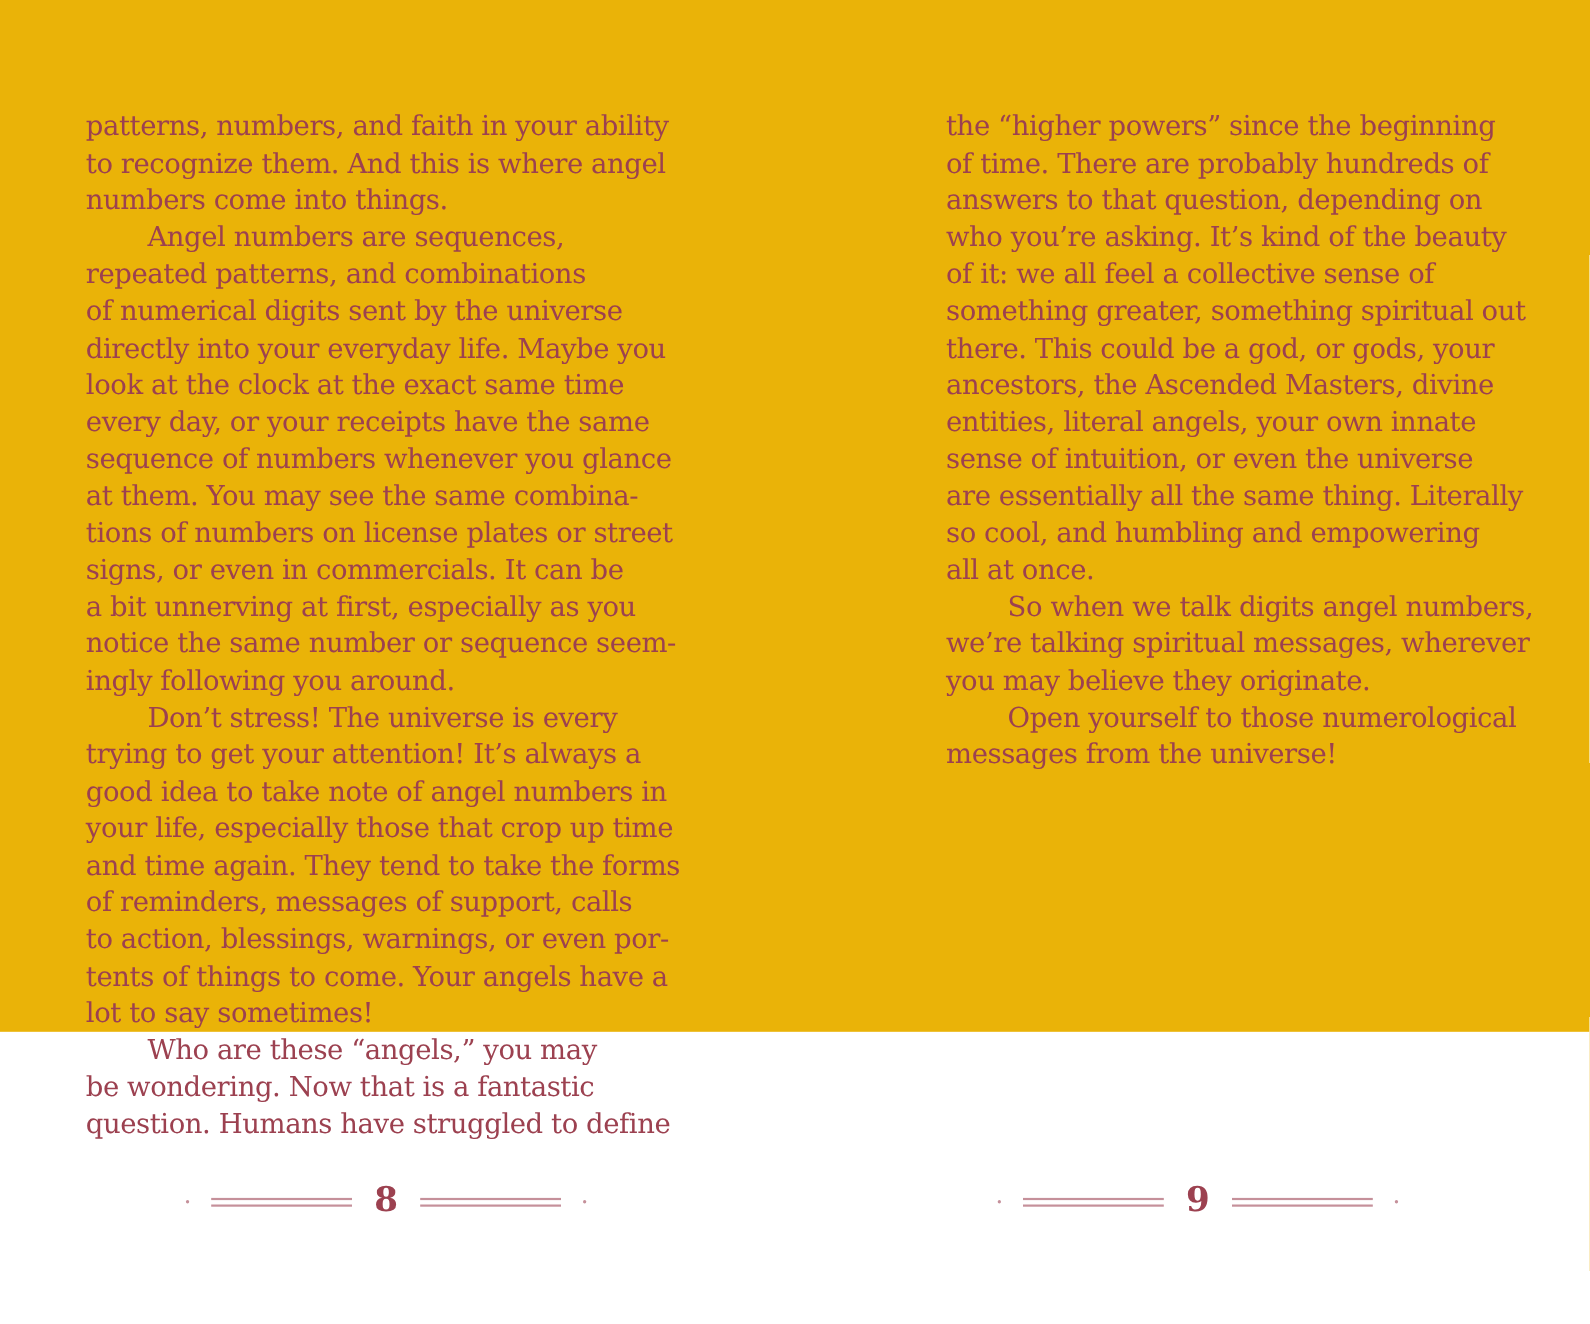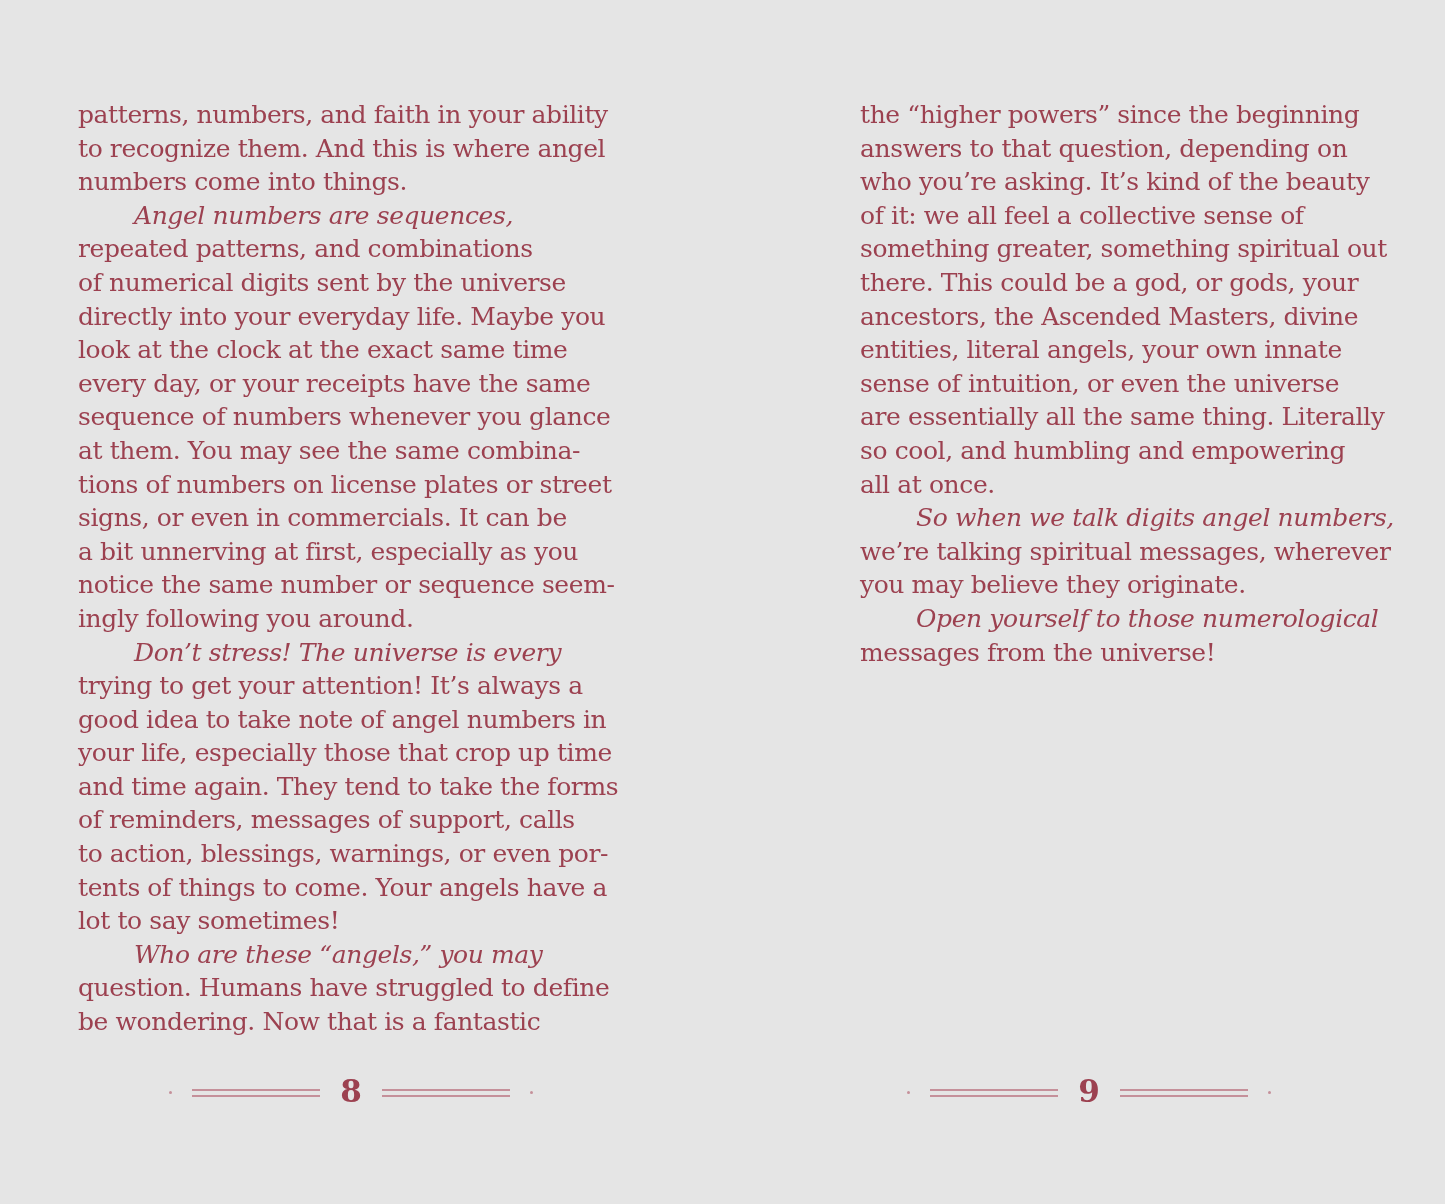--- a/index.html
+++ b/index.html
@@ -8,43 +8,43 @@
     width: 1445px;
     height: 1204px;
     background: #ffffff;
     font-family: "DejaVu Serif", "Liberation Serif", serif;
     overflow: hidden;
   }
 
   .spread {
     position: relative;
     width: 1445px;
-    height: 1204px;
-    background: #e5e5e5;
+    height: 938px;
+    background: #eab308;
   }
 
   .text-column {
     position: absolute;
     top: 98px;
     width: 560px;
     color: #9c4150;
     font-size: 25px;
     line-height: 33.6px;
     letter-spacing: -0.4px;
   }
 
   .text-column.left  { left: 78px; }
   .text-column.right { left: 860px; }
 
   .line {
     white-space: nowrap;
     height: 33.6px;
   }
 
-  .line.indent { padding-left: 56px; font-style: italic; }
+  .line.indent { padding-left: 56px; }
 
   .footer {
     position: absolute;
     top: 1076px;
     width: 560px;
     display: flex;
     align-items: center;
     justify-content: center;
     gap: 20px;
   }
@@ -105,26 +105,27 @@
       <div class="line indent">Don’t stress! The universe is every</div>
       <div class="line">trying to get your attention! It’s always a</div>
       <div class="line">good idea to take note of angel numbers in</div>
       <div class="line">your life, especially those that crop up time</div>
       <div class="line">and time again. They tend to take the forms</div>
       <div class="line">of reminders, messages of support, calls</div>
       <div class="line">to action, blessings, warnings, or even por-</div>
       <div class="line">tents of things to come. Your angels have a</div>
       <div class="line">lot to say sometimes!</div>
       <div class="line indent">Who are these “angels,” you may</div>
+      <div class="line">be wondering. Now that is a fantastic</div>
       <div class="line">question. Humans have struggled to define</div>
-      <div class="line">be wondering. Now that is a fantastic</div>
     </div>
 
   <div class="text-column right">
       <div class="line">the “higher powers” since the beginning</div>
+      <div class="line">of time. There are probably hundreds of</div>
       <div class="line">answers to that question, depending on</div>
       <div class="line">who you’re asking. It’s kind of the beauty</div>
       <div class="line">of it: we all feel a collective sense of</div>
       <div class="line">something greater, something spiritual out</div>
       <div class="line">there. This could be a god, or gods, your</div>
       <div class="line">ancestors, the Ascended Masters, divine</div>
       <div class="line">entities, literal angels, your own innate</div>
       <div class="line">sense of intuition, or even the universe</div>
       <div class="line">are essentially all the same thing. Literally</div>
       <div class="line">so cool, and humbling and empowering</div>

